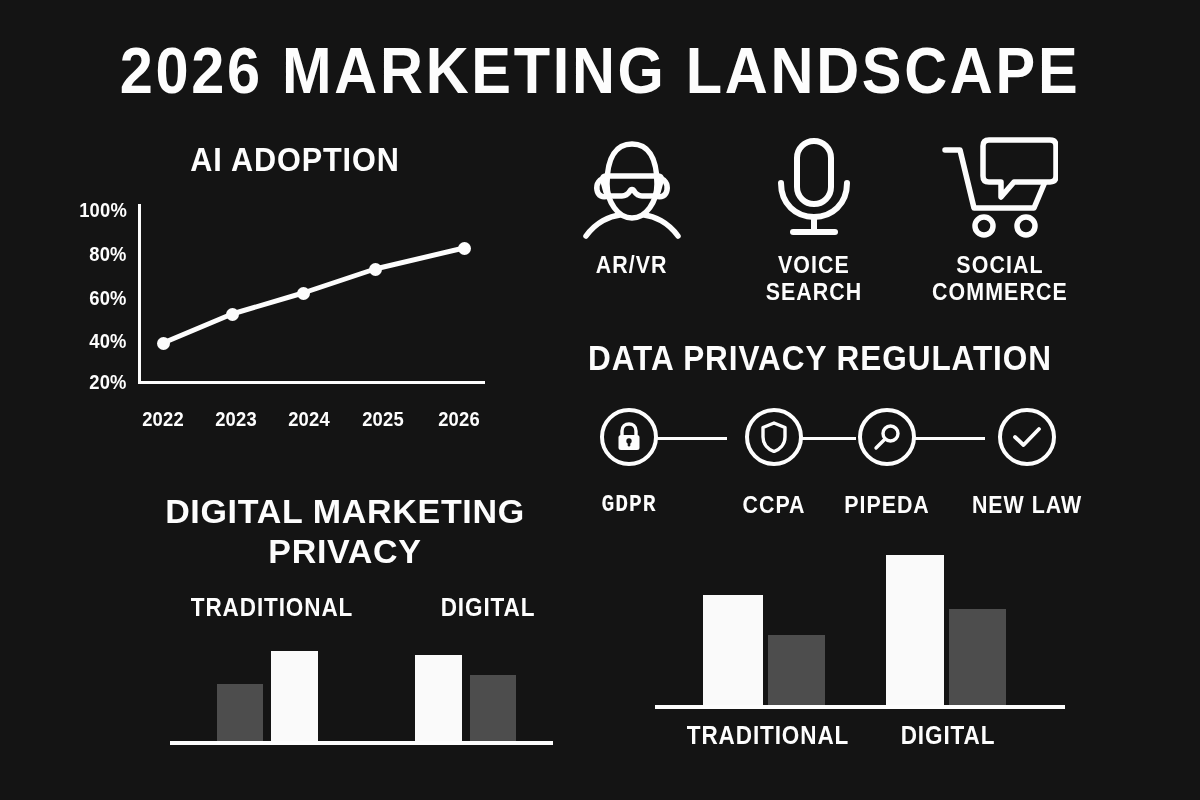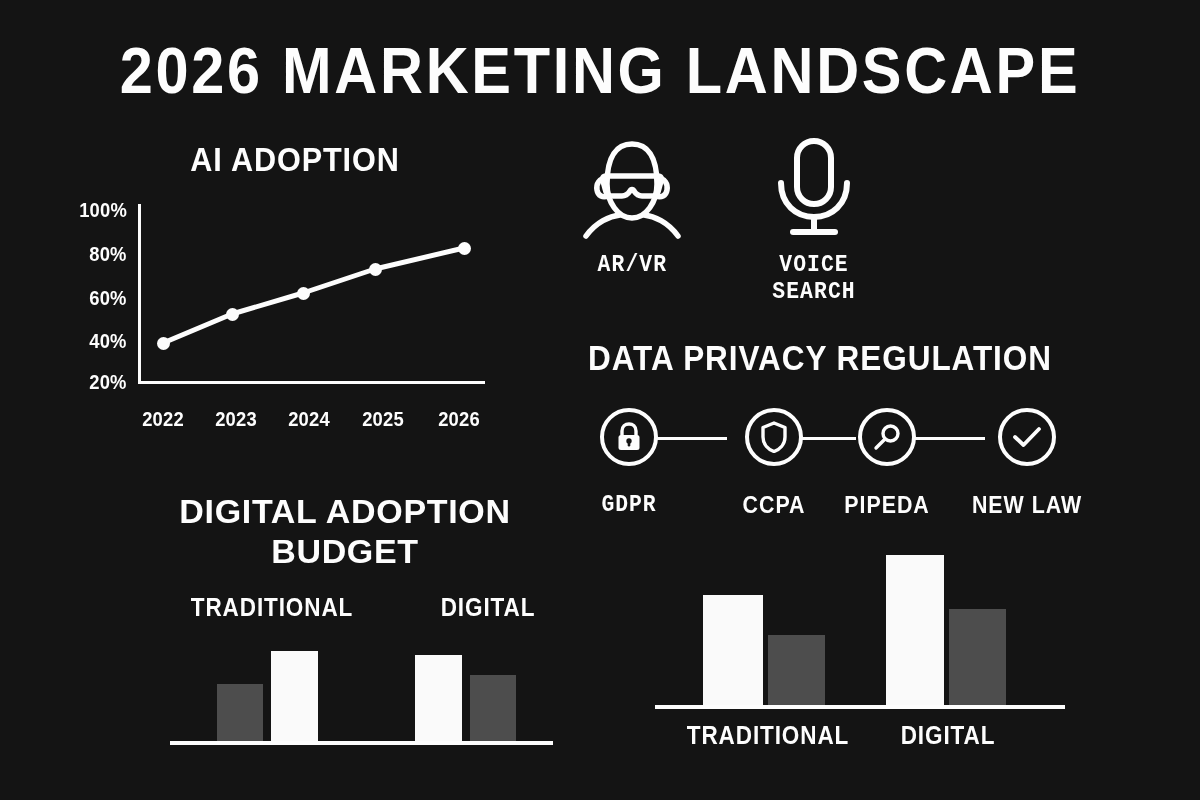--- a/index.html
+++ b/index.html
@@ -58,21 +58,21 @@
   .xlabel { transform-origin:center center; text-align:center; }
   .dot {
     position:absolute; width:13px; height:13px;
     background:#fdfdfd; border-radius:50%;
     margin-left:-6.5px; margin-top:-6.5px;
   }
 
   
   .trend-col {
     position:absolute; text-align:center;
-    display:flex; flex-direction:column; align-items:center;font-family:Liberation Mono, monospace;
+    display:flex; flex-direction:column; align-items:center;
   }
   .trend-icon { height:104px; display:flex; align-items:flex-end; justify-content:center; }
   .trend-label {
     color:#fdfdfd; font-size:23px; font-weight:700;
     letter-spacing:0.05em; line-height:1.17;
     margin-top:12px; transform:scaleX(0.93);
   }
 
   
   #privacy-chain { left:575px; top:392px; width:500px; height:110px; }
@@ -177,20 +177,39 @@
           <rect x="26" y="5" width="34" height="63" rx="17" ry="17"></rect>
           <path d="M10 47 C10 68 25 81 43 81 C61 81 76 68 76 47"></path>
           <line x1="43" y1="81" x2="43" y2="93"></line>
           <line x1="22" y1="96" x2="64" y2="96"></line>
         </g>
       </svg>
     </div>
     <div class="trend-label">VOICE SEARCH</div>
   </div>
 
+  <div class="trend-col" style="left:912px; top:136px; width:176px;">
+    <div class="trend-icon">
+      <svg width="116" height="104" viewBox="0 0 116 104">
+        <g fill="none" stroke="#fdfdfd" stroke-width="5.5" stroke-linecap="round" stroke-linejoin="round">
+
+          <path d="M3 14 L18 14 L32 72 L92 72 L108 34"></path>
+
+          <circle cx="42" cy="90" r="9"></circle>
+          <circle cx="84" cy="90" r="9"></circle>
+
+          <path d="M47 4 L108 4 C112 4 114 6 114 10 L114 40
+                   C114 44 112 46 108 46 L72 46 L59 61 L59 46
+                   L47 46 C43 46 41 44 41 40 L41 10 C41 6 43 4 47 4 Z" fill="#141414"></path>
+        </g>
+      </svg>
+    </div>
+    <div class="trend-label" style="white-space:pre-line;">SOCIAL
+COMMERCE</div>
+  </div>
 
   <div class="hdg abs section-title" id="privacy-title">DATA PRIVACY REGULATION</div>
 
   <div class="abs" id="privacy-chain">
     <div class="chain-rail" style="left:54px; width:98px;"></div>
     <div class="chain-rail" style="left:183px; width:98px;"></div>
     <div class="chain-rail" style="left:312px; width:98px;"></div>
 
     <div class="node" style="left:54px;font-family:Liberation Mono, monospace;">
       <div class="node-circle">
@@ -231,21 +250,21 @@
     <div class="node" style="left:452px;">
       <div class="node-circle">
         <svg width="32" height="26" viewBox="0 0 32 26">
           <polyline points="4,13 12.5,21 28,5" fill="none" stroke="#fdfdfd" stroke-width="3.8" stroke-linecap="round" stroke-linejoin="round"></polyline>
         </svg>
       </div>
       <div class="node-label">NEW LAW</div>
     </div>
   </div>
 
-  <div class="hdg abs" id="budget-title">DIGITAL ADOPTION BUDGET</div>
+  <div class="hdg abs" id="budget-title">DIGITAL MARKETING PRIVACY</div>
 
   <div class="barchart" style="left:110px; top:585px; width:460px; height:165px;">
     <div class="group-label" style="left:52px; top:8px; width:220px;">TRADITIONAL</div>
     <div class="group-label" style="left:288px; top:8px; width:180px;">DIGITAL</div>
 
     <div style="position:absolute; left:0; top:44px; width:460px; height:112px;">
       <div class="bar bar-gray" style="left:107px; width:46px; height:57px;"></div>
       <div class="bar bar-white" style="left:161px; width:47px; height:90px;"></div>
       <div class="bar bar-white" style="left:305px; width:47px; height:86px;"></div>
       <div class="bar bar-gray" style="left:360px; width:46px; height:66px;"></div>

